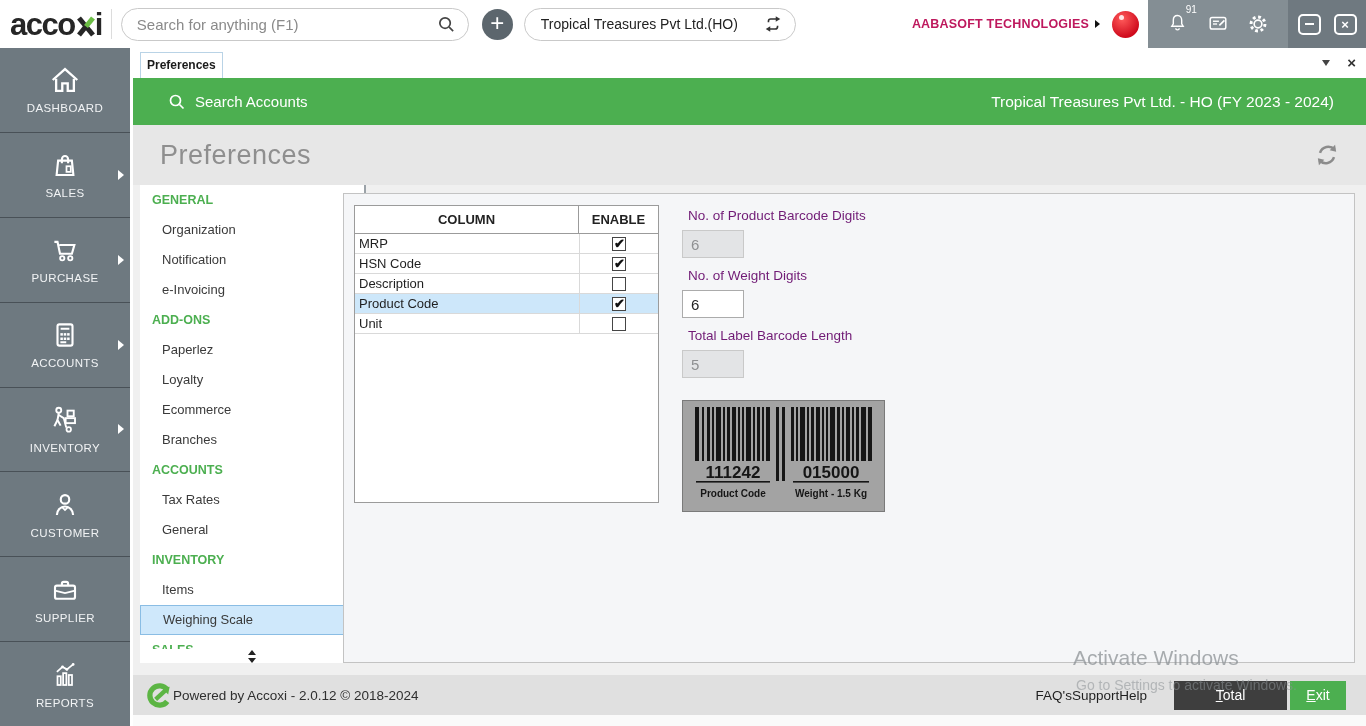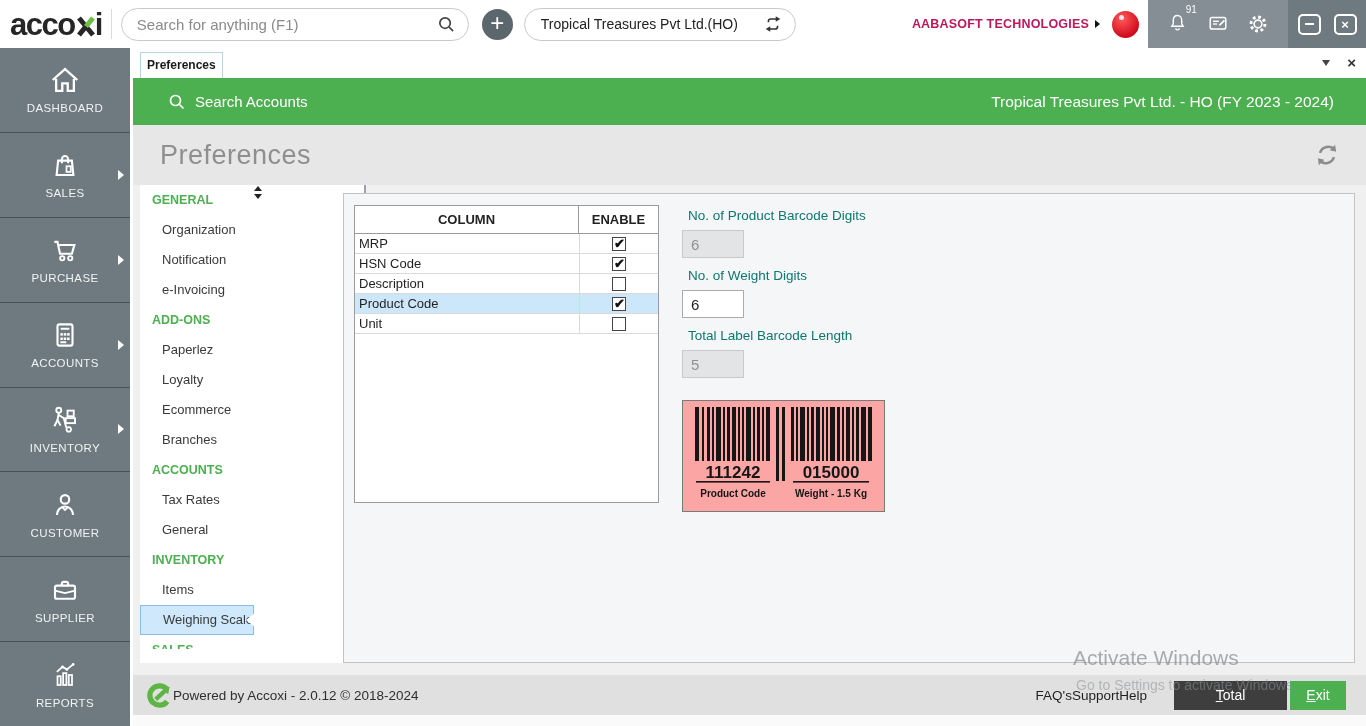--- a/index.html
+++ b/index.html
@@ -48,21 +48,21 @@
   .greenbar-left { display:flex; align-items:center; gap:9px; font-size:15px; }
   .greenbar-right { margin-left:auto; font-size:15.5px; }
 
   .headingbar { height:60px; background:#e7e7e7; display:flex; align-items:center; }
   .page-title { margin-left:27px; font-size:27px; color:#8f8f8f; font-weight:400; letter-spacing:.5px; }
   .refresh-wrap { margin-left:auto; margin-right:25px; display:flex; }
 
   .body { position:absolute; top:137px; left:0; right:0; bottom:0; }
 
   
-  .prefs-nav { position:absolute; left:7px; top:0; width:226px; height:478px; background:#fff; border-right:2px solid #9ba2a8; display:flex; }
+  .prefs-nav { position:absolute; left:7px; top:0; width:226px; height:478px; background:#fff; border-right:2px solid #9ba2a8; display:flex; flex-direction:column; }
   .nav-list { height:464px; overflow:hidden; }
   .nav-entry { height:30px; line-height:30px; font-size:13px; color:#3a3a3a; padding-left:22px; position:relative; cursor:default; }
   .nav-entry.header { color:#4caf50; font-weight:bold; font-size:12.5px; padding-left:12px; }
   .nav-entry[data-selected="true"] { background:#cfe8fb; border:1px solid #8abde4; line-height:28px; }
   .nav-entry[data-selected="true"]::after { content:""; position:absolute; right:-2px; top:50%; transform:translateY(-50%); width:0; height:0; border-top:7px solid transparent; border-bottom:7px solid transparent; border-right:9px solid #fff; }
   .nav-scroll { height:14px; display:flex; flex-direction:column; align-items:center; justify-content:center; gap:3px; }
   .tri-up { width:0; height:0; border-left:4px solid transparent; border-right:4px solid transparent; border-bottom:5px solid #222; }
   .tri-down { width:0; height:0; border-left:4px solid transparent; border-right:4px solid transparent; border-top:5px solid #222; }
 
   
@@ -73,25 +73,25 @@
   .th-column { flex:1; text-align:center; line-height:27px; border-right:1px solid #9b9b9b; }
   .th-enable { width:79px; text-align:center; line-height:27px; }
   .trow { display:flex; height:20px; border-bottom:1px solid #d9d9d9; background:#fff; }
   .trow[data-selected="true"] { background:#cde7fa; }
   .td-label { flex:1; font-size:13px; line-height:19px; padding-left:4px; color:#1f1f1f; }
   .td-check { width:79px; border-left:1px solid #d9d9d9; display:flex; align-items:center; justify-content:center; }
   .cb { width:14px; height:14px; border:1px solid #454545; background:#fff; position:relative; }
   .cb[data-checked="true"]::after { content:"\2714"; position:absolute; left:1px; top:-2px; font-size:13px; font-weight:bold; color:#111; line-height:15px; }
 
   .fields { position:absolute; left:338px; top:4px; width:320px; }
-  .f-label { font-size:13.5px; color:#0f766e; margin:10px 0 7px 6px; }
+  .f-label { font-size:13.5px; color:#701a75; margin:10px 0 7px 6px; }
   .f-input { display:block; width:62px; height:28px; border:1px solid #ababab; background:#fff; font-size:15px; color:#222; padding-left:8px; font-family:inherit; outline:none; }
   .f-input[data-disabled="true"] { background:#e3e4e6; border-color:#c9c9c9; color:#8f9092; }
 
-  .barcode-box { position:absolute; left:338px; top:206px; width:203px; height:112px; background:#fca5a5; border:1px solid #7a7a7a; display:flex; align-items:center; justify-content:center; }
+  .barcode-box { position:absolute; left:338px; top:206px; width:203px; height:112px; background:#a3a3a3; border:1px solid #7a7a7a; display:flex; align-items:center; justify-content:center; }
 
   
   .footer { position:absolute; left:133px; right:0; bottom:11px; height:40px; background:#e0e0e0; display:flex; align-items:center; }
   .flogo { margin-left:13px; display:flex; }
   .powered { margin-left:0; font-size:13.5px; color:#2f2f2f; }
   .flinks { margin-left:auto; display:flex; font-size:13.5px; color:#1f1f1f; margin-right:27px; }
   .flink { cursor:default; }
   .btn { height:29px; border:none; color:#fff; font-size:14px; font-family:inherit; display:flex; align-items:center; justify-content:center; cursor:default; }
   .btn-save { width:113px; background:#3e3e3e; margin-right:3px; }
   .btn-exit { width:56px; background:#4caf50; margin-right:20px; }

